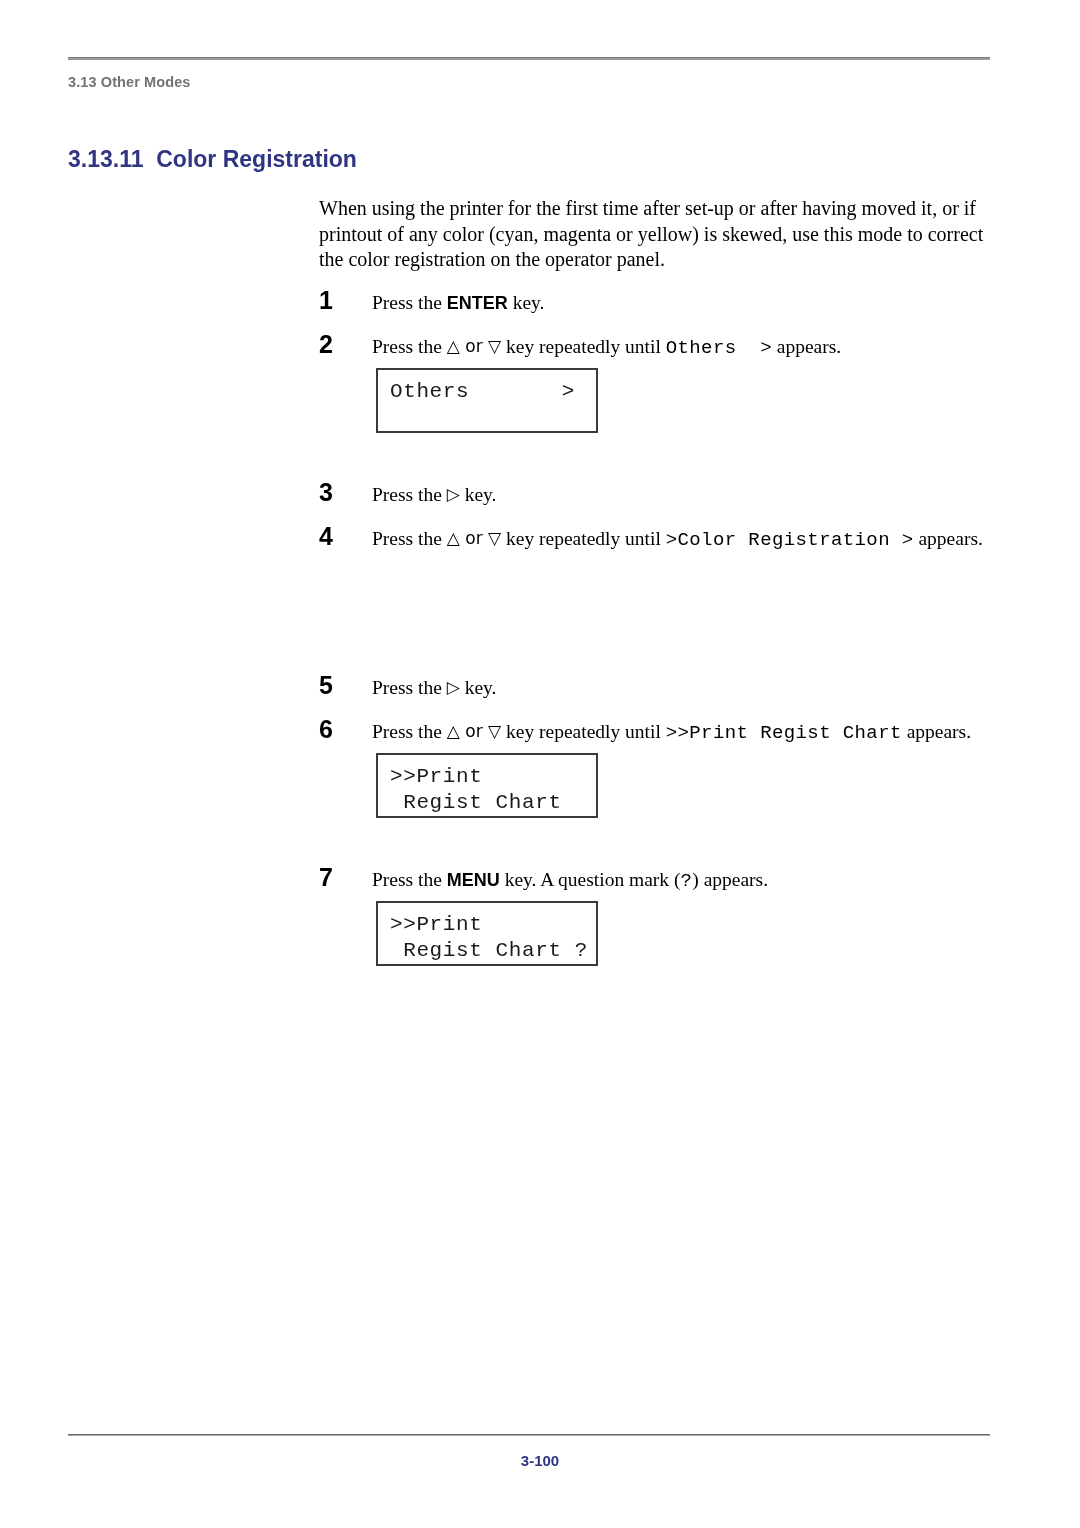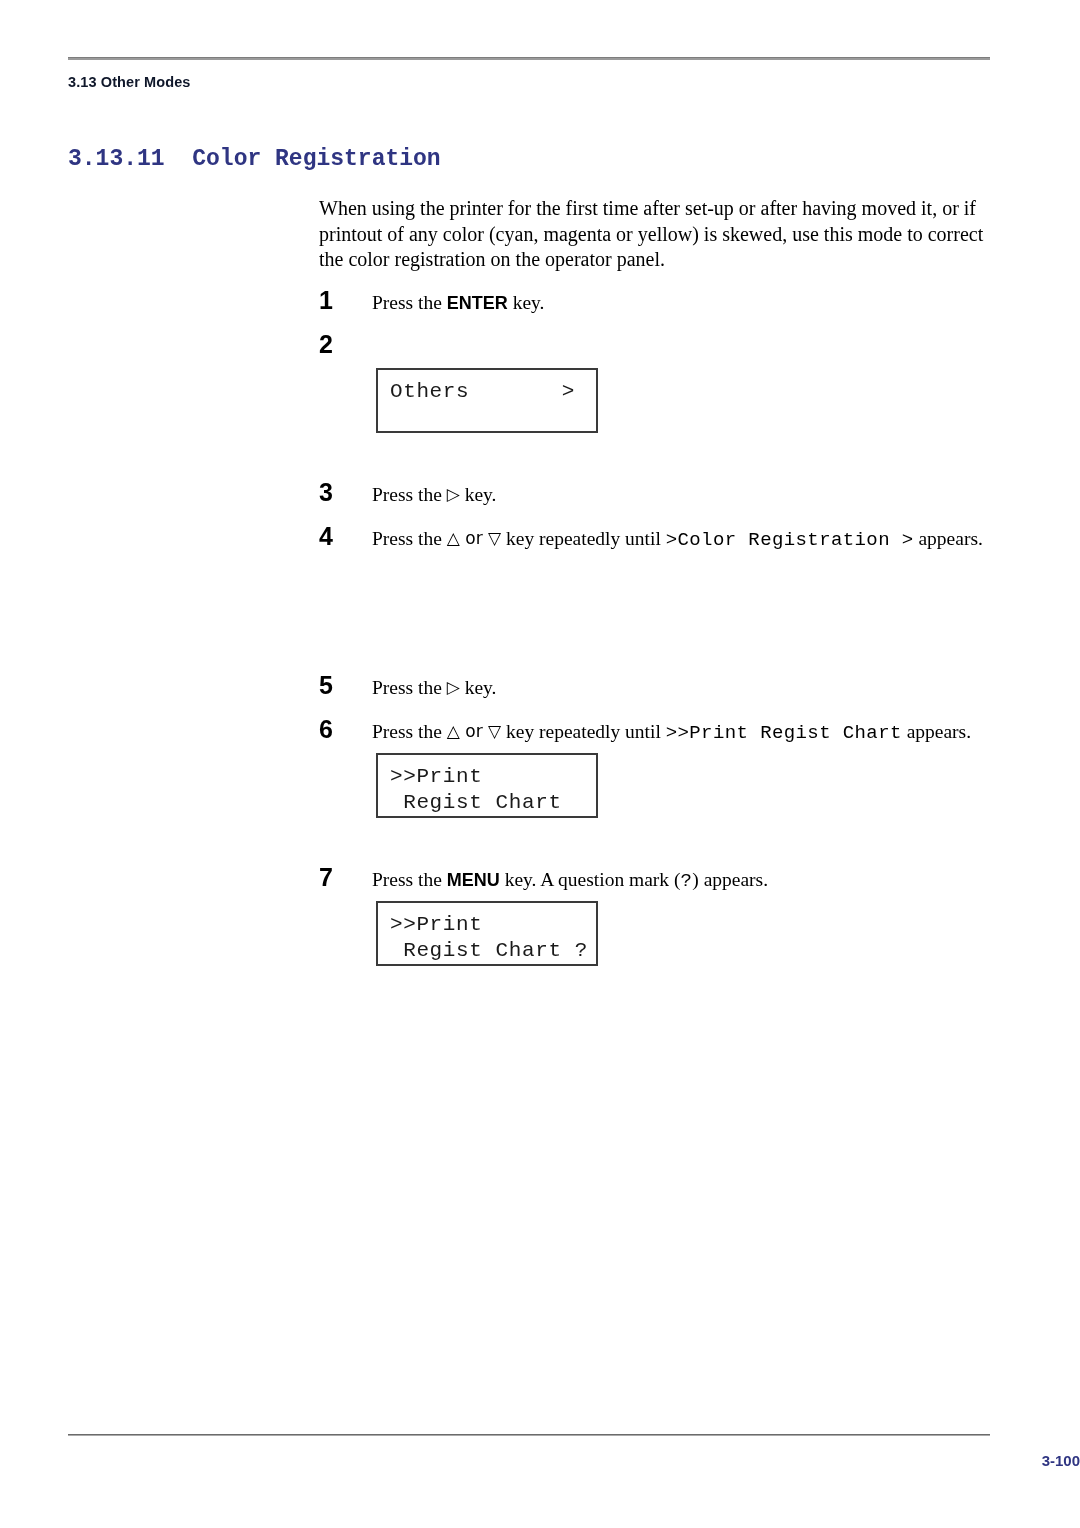--- a/index.html
+++ b/index.html
@@ -34,29 +34,29 @@
     box-sizing: border-box;
   }
   .header-label {
     position: absolute;
     left: 68px;
     top: 74px;
     font-family: "Liberation Sans", sans-serif;
     font-weight: bold;
     font-size: 14.5px;
     letter-spacing: 0.1px;
-    color: #0f172a;
+    color: #737373;
   }
 
   
   .section-title {
     position: absolute;
     left: 68px;
     top: 146px;
-    font-family: Liberation Mono, monospace;
+    font-family: Liberation Sans, sans-serif;
     font-weight: bold;
     font-size: 23px;
     color: #2f3582;
     white-space: pre;
   }
 
   
   .intro {
     position: absolute;
     left: 319px;
@@ -139,21 +139,21 @@
     height: 2px;
     background: #6b6b6b;
     border-bottom: 1px solid #aaaaaa;
     box-sizing: border-box;
   }
   .footer-page {
     position: absolute;
     left: 0;
     top: 1452px;
     width: 1080px;
-    text-align: right;
+    text-align: center;
     font-family: "Liberation Sans", sans-serif;
     font-weight: bold;
     font-size: 15px;
     color: #2f3582;
   }
 </style>
 </head>
 <body>
 
 <div class="page">
@@ -165,20 +165,21 @@
 
   <div class="intro">When using the printer for the first time after set-up or after having moved it, or if printout of any color (cyan, magenta or yellow) is skewed, use this mode to correct the color registration on the operator panel.</div>
 
   <div class="step" style="top:287px;">
     <span class="step-num">1</span>
     <span class="step-text"><span>Press the </span><span class="kw">ENTER</span><span> key.</span></span>
   </div>
 
   <div class="step" style="top:331px;">
     <span class="step-num">2</span>
+    <span class="step-text"><span>Press the </span><span class="tri">△ or ▽</span><span> key repeatedly until </span><span class="mono">Others  &gt;</span><span> appears.</span></span>
   </div>
 
   <div class="lcd" style="top:368px;">
     <div class="lcd-line">Others       &gt;</div>
     <div class="lcd-line"></div>
   </div>
 
   <div class="step" style="top:479px;">
     <span class="step-num">3</span>
     <span class="step-text"><span>Press the </span><span class="tri">▷</span><span> key.</span></span>

